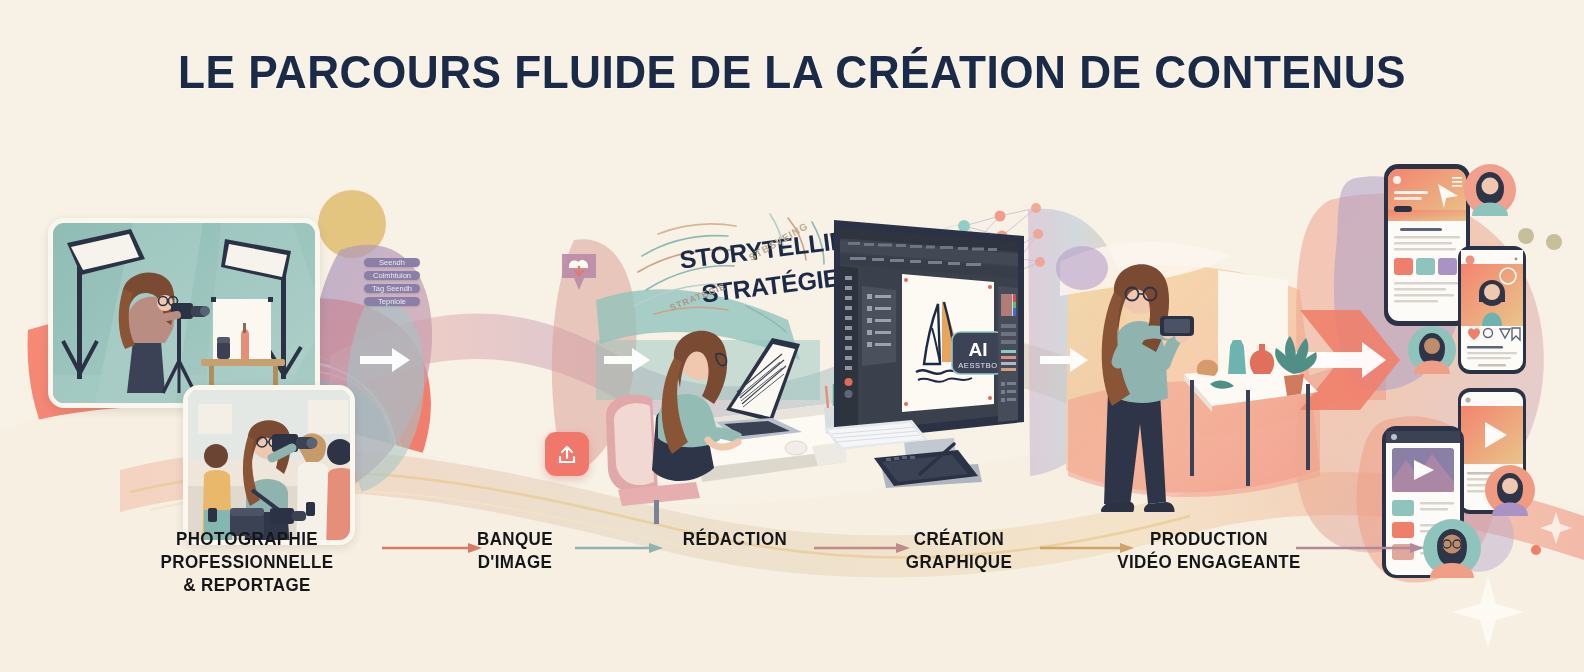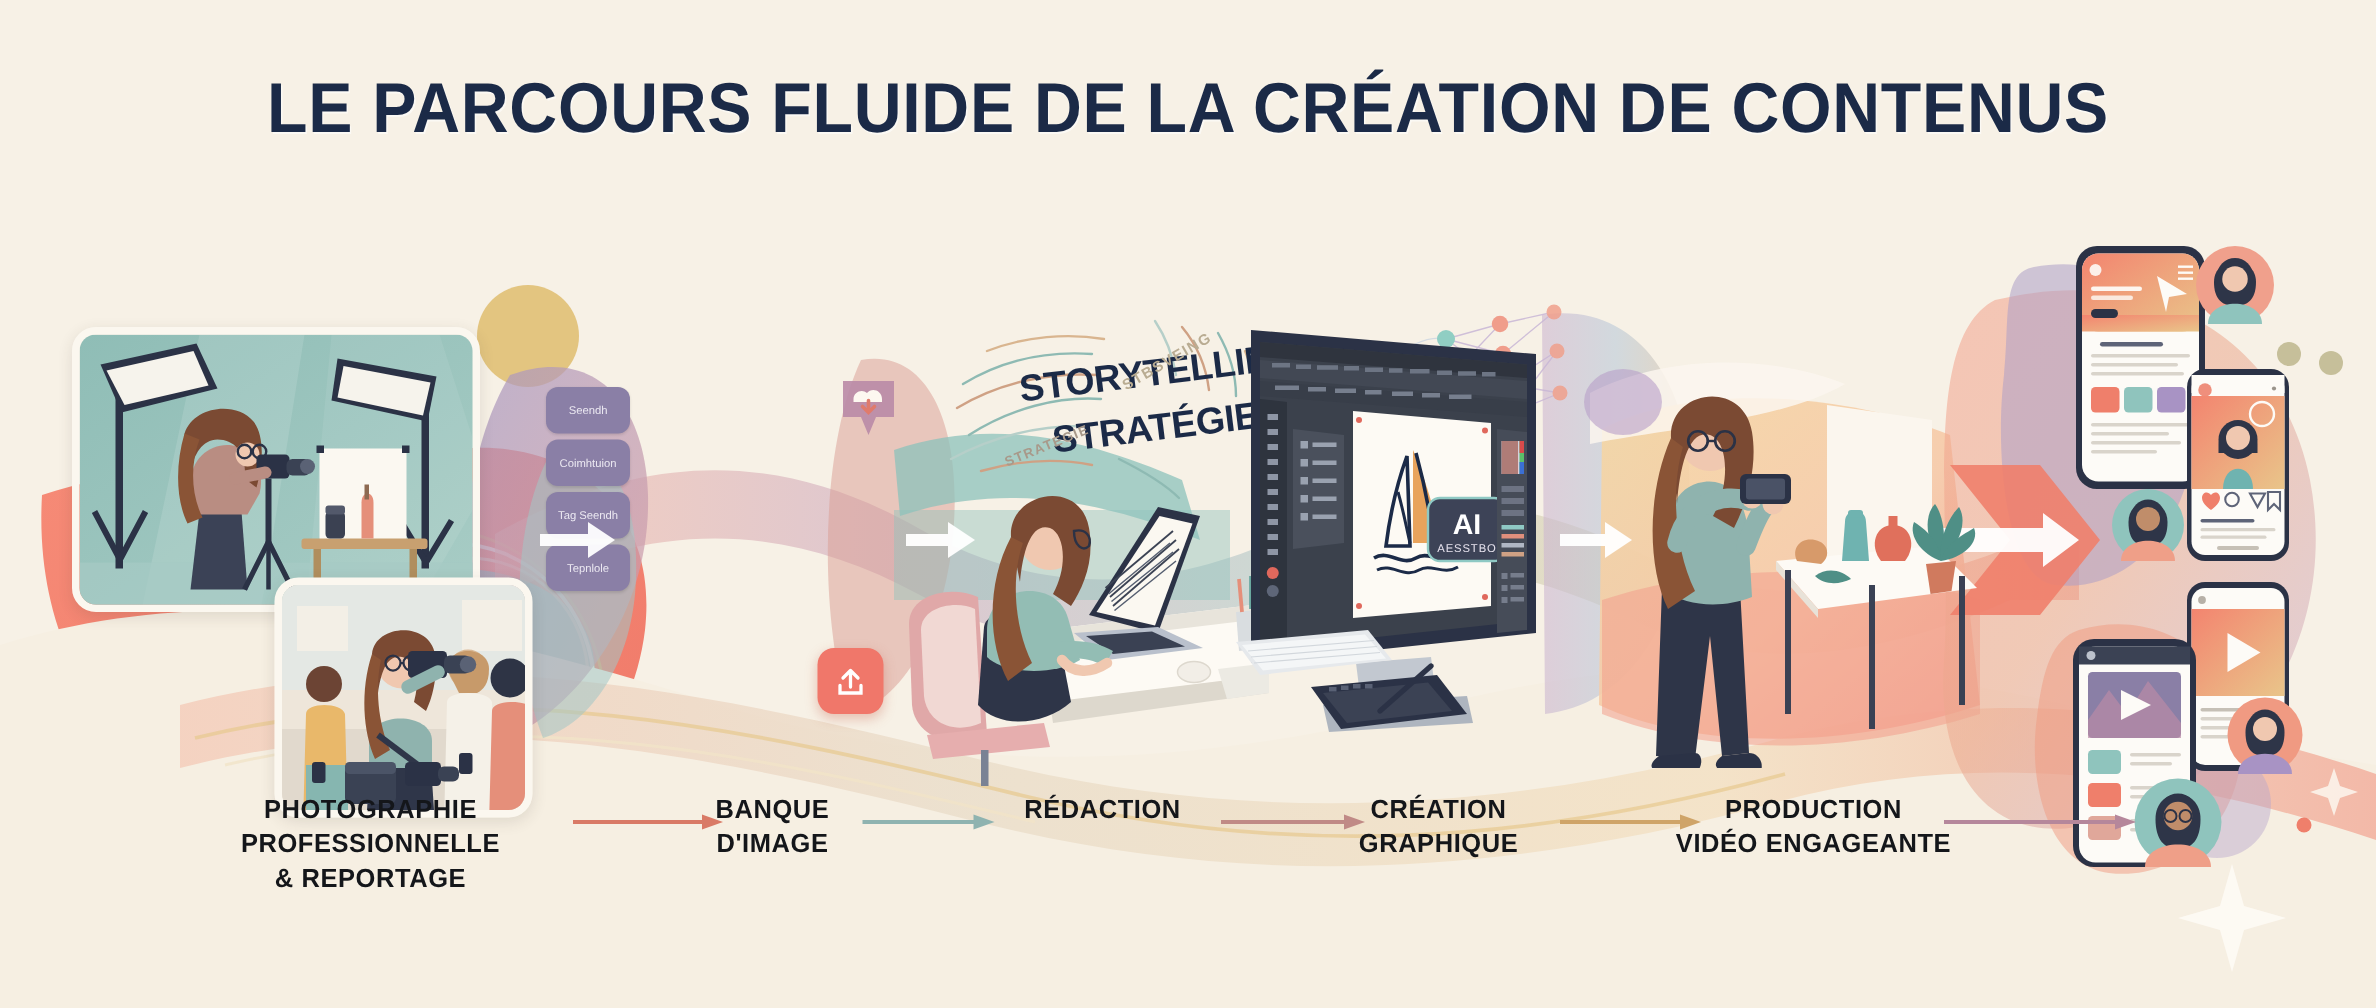--- a/index.html
+++ b/index.html
@@ -101,21 +101,21 @@
     box-shadow: 0 1px 2px rgba(0,0,0,0.07);
   }
   .tile.sel { outline: 1.5px solid #76b5ae; }
   .tile .ph { height: 33px; border-radius: 3px; }
   .tile .cap { height: 4px; margin: 3px 3px 0 3px; background: #e6e3de; border-radius: 2px; }
 
   .pills { position: absolute; left: 364px; top: 258px; }
   .pill {
     background: #8a7fa6; color: #ece9f2;
     font-size: 7.5px; border-radius: 8px;
-    padding: 11px 8px; margin-bottom: 4px;
+    padding: 0 8px; margin-bottom: 4px;
     text-align: center; white-space: nowrap;
     box-shadow: 0 1px 2px rgba(0,0,0,0.12);
   }
   #upload-btn {
     position: absolute; left: 545px; top: 432px;
     width: 44px; height: 44px; border-radius: 11px;
     background: #f0776a;
     display: flex; align-items: center; justify-content: center;
     box-shadow: 0 3px 8px rgba(200,100,80,0.35);
   }

